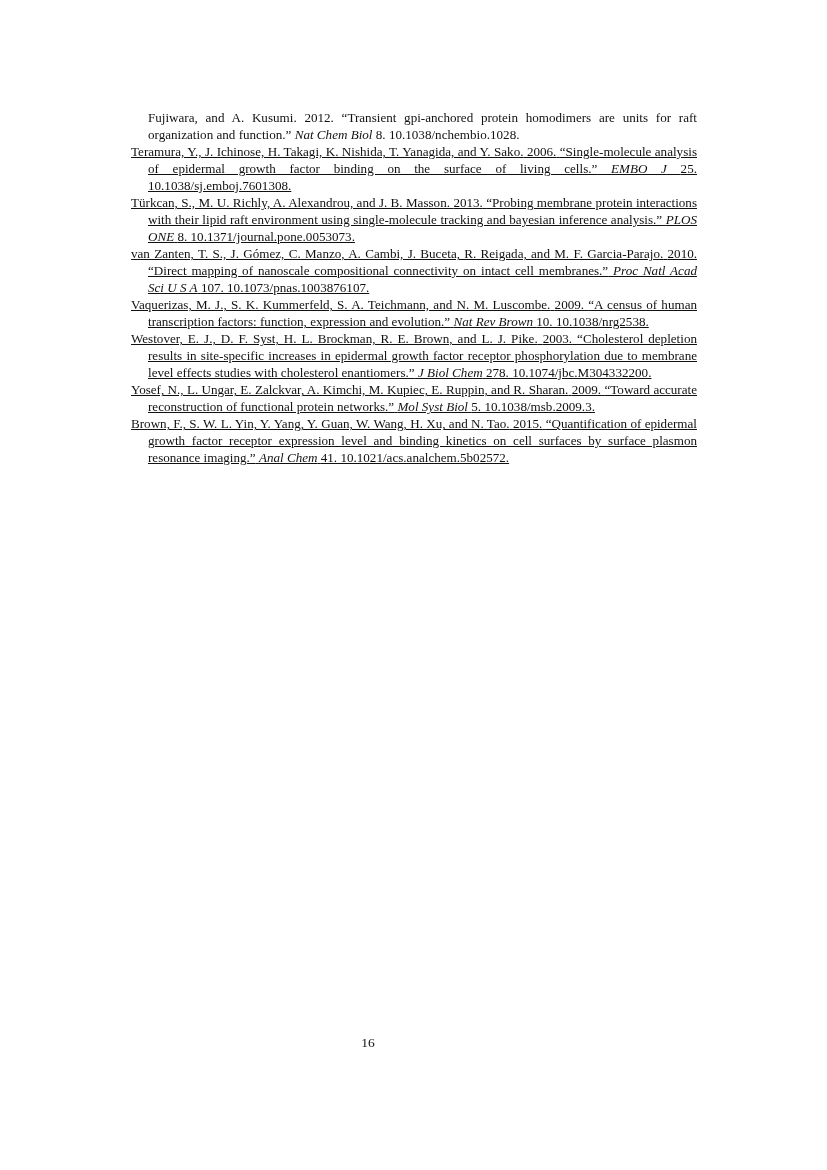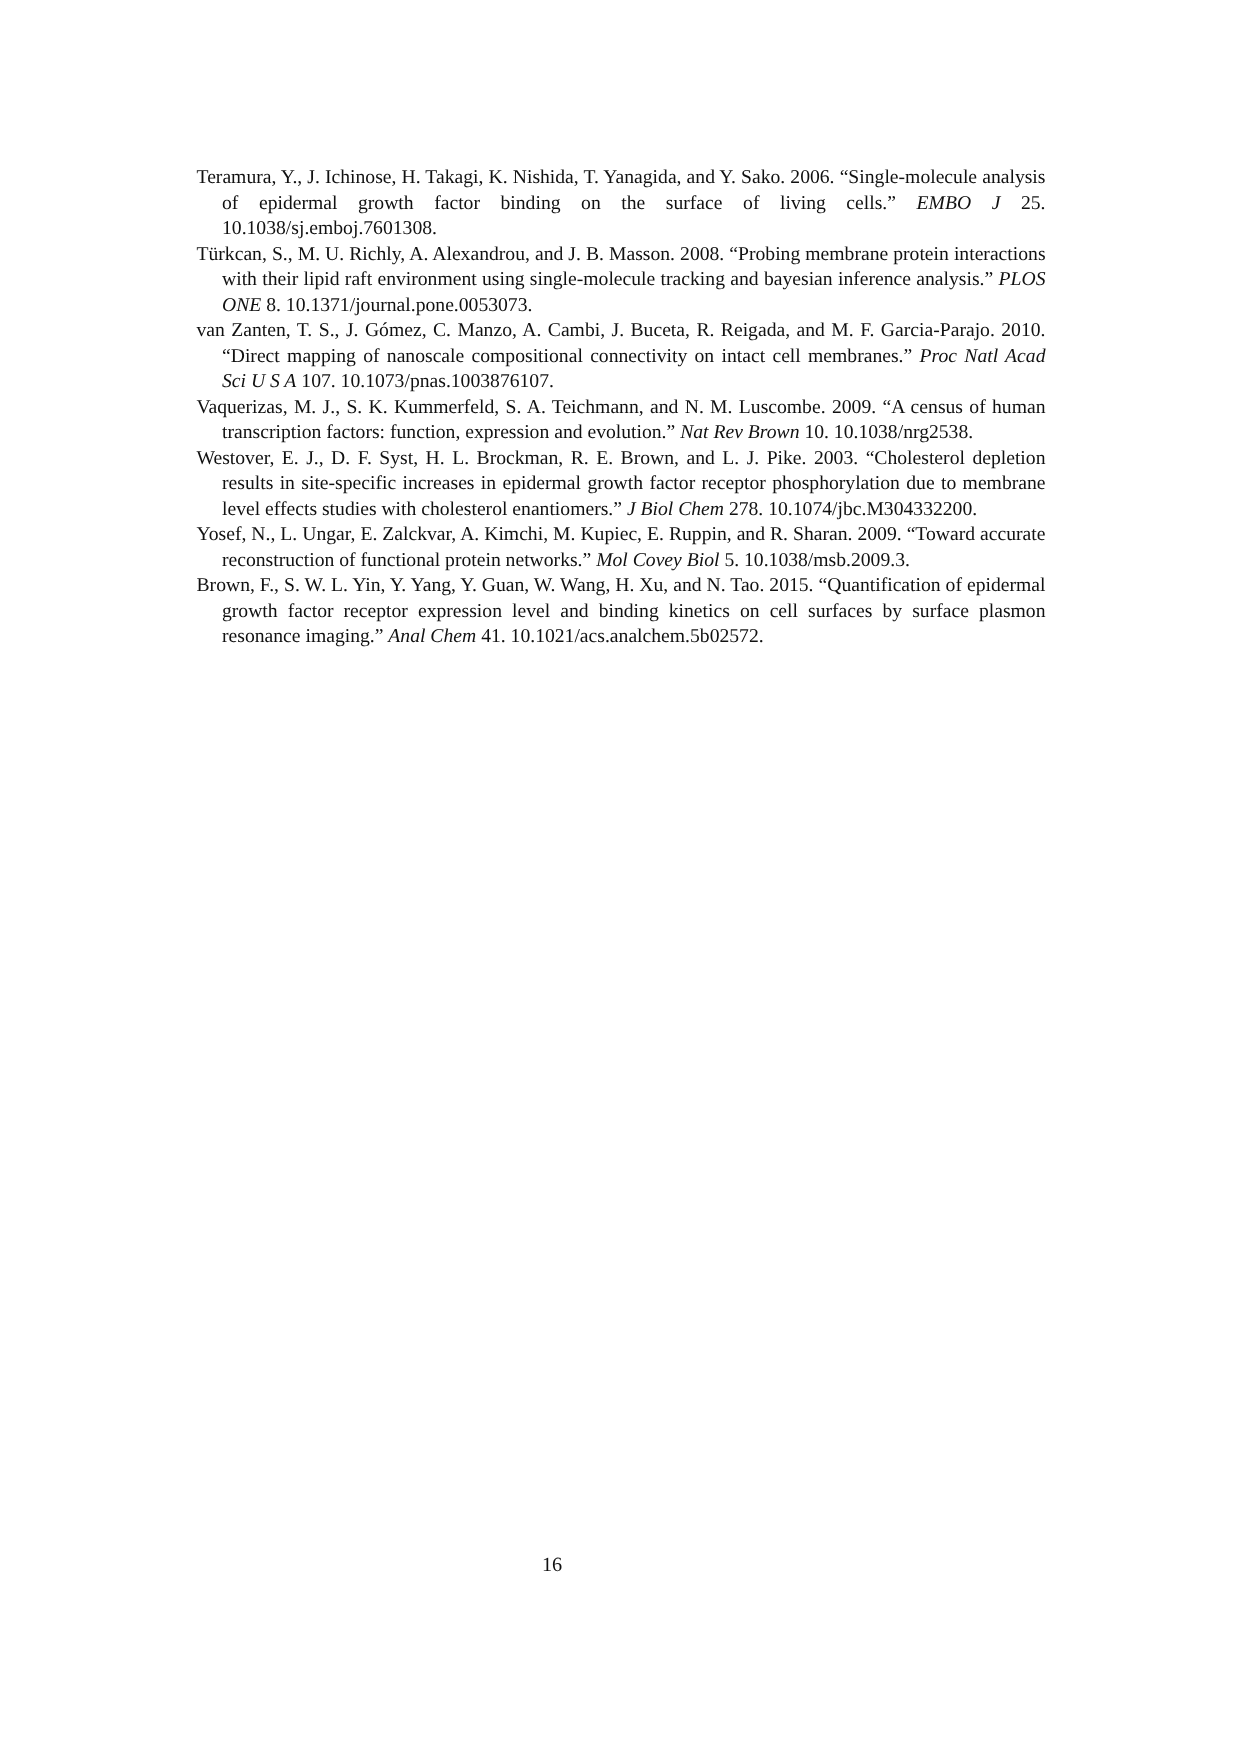--- a/index.html
+++ b/index.html
@@ -11,42 +11,49 @@
   }
   .ref {
     text-align: justify;
     padding-left: 17px;
     text-indent: -17px;
     margin: 0;
     hyphens: manual;
   }
   .ref.cont { text-indent: 0; }
   .ref .venue { font-style: italic; }
-  .ref + .ref { margin-top: 0.3px; }
+  .ref + .ref { margin-top: 0.3px; text-decoration: underline; }
   .page-number {
     position: absolute; left: 0; width: 736px; top: 1035px;
     text-align: center;
     font-family: "Liberation Serif", "DejaVu Serif", serif;
     font-size: 13.5px; color: #111;
   }
 </style>
 </head>
 <body>
 
 <div class="page">
+  <p class="ref cont">
+    <span>Fujiwara, and A. Kusumi.</span>
+    <span>2012.</span>
+    <span>“Transient gpi-anchored protein homodimers are units for raft organization and function.”</span>
+    <span class="venue">Nat Chem Biol</span>
+    <span>8. 10.1038/nchembio.1028.</span>
+  </p>
   <p class="ref">
     <span>Teramura, Y., J. Ichinose, H. Takagi, K. Nishida, T. Yanagida, and Y. Sako.</span>
     <span>2006.</span>
     <span>“Single-molecule analysis of epidermal growth factor binding on the surface of living cells.”</span>
     <span class="venue">EMBO J</span>
     <span>25. 10.1038/sj.emboj.7601308.</span>
   </p>
   <p class="ref">
     <span>Türkcan, S., M. U. Richly, A. Alexandrou, and J. B. Masson.</span>
-    <span>2008.</span>
+    <span>2013.</span>
     <span>“Probing membrane protein interactions with their lipid raft environment using single-molecule tracking and bayesian inference analysis.”</span>
     <span class="venue">PLOS ONE</span>
     <span>8. 10.1371/journal.pone.0053073.</span>
   </p>
   <p class="ref">
     <span>van Zanten, T. S., J. Gómez, C. Manzo, A. Cambi, J. Buceta, R. Reigada, and M. F. Garcia-Parajo.</span>
     <span>2010.</span>
     <span>“Direct mapping of nanoscale compositional connectivity on intact cell membranes.”</span>
     <span class="venue">Proc Natl Acad Sci U S A</span>
     <span>107. 10.1073/pnas.1003876107.</span>
@@ -62,21 +69,21 @@
     <span>Westover, E. J., D. F. Syst, H. L. Brockman, R. E. Brown, and L. J. Pike.</span>
     <span>2003.</span>
     <span>“Cholesterol depletion results in site-specific increases in epidermal growth factor receptor phosphorylation due to membrane level effects studies with cholesterol enantiomers.”</span>
     <span class="venue">J Biol Chem</span>
     <span>278. 10.1074/jbc.M304332200.</span>
   </p>
   <p class="ref">
     <span>Yosef, N., L. Ungar, E. Zalckvar, A. Kimchi, M. Kupiec, E. Ruppin, and R. Sharan.</span>
     <span>2009.</span>
     <span>“Toward accurate reconstruction of functional protein networks.”</span>
-    <span class="venue">Mol Covey Biol</span>
+    <span class="venue">Mol Syst Biol</span>
     <span>5. 10.1038/msb.2009.3.</span>
   </p>
   <p class="ref">
     <span>Brown, F., S. W. L. Yin, Y. Yang, Y. Guan, W. Wang, H. Xu, and N. Tao.</span>
     <span>2015.</span>
     <span>“Quantification of epidermal growth factor receptor expression level and binding kinetics on cell surfaces by surface plasmon resonance imaging.”</span>
     <span class="venue">Anal Chem</span>
     <span>41. 10.1021/acs.analchem.5b02572.</span>
   </p>
 </div>

